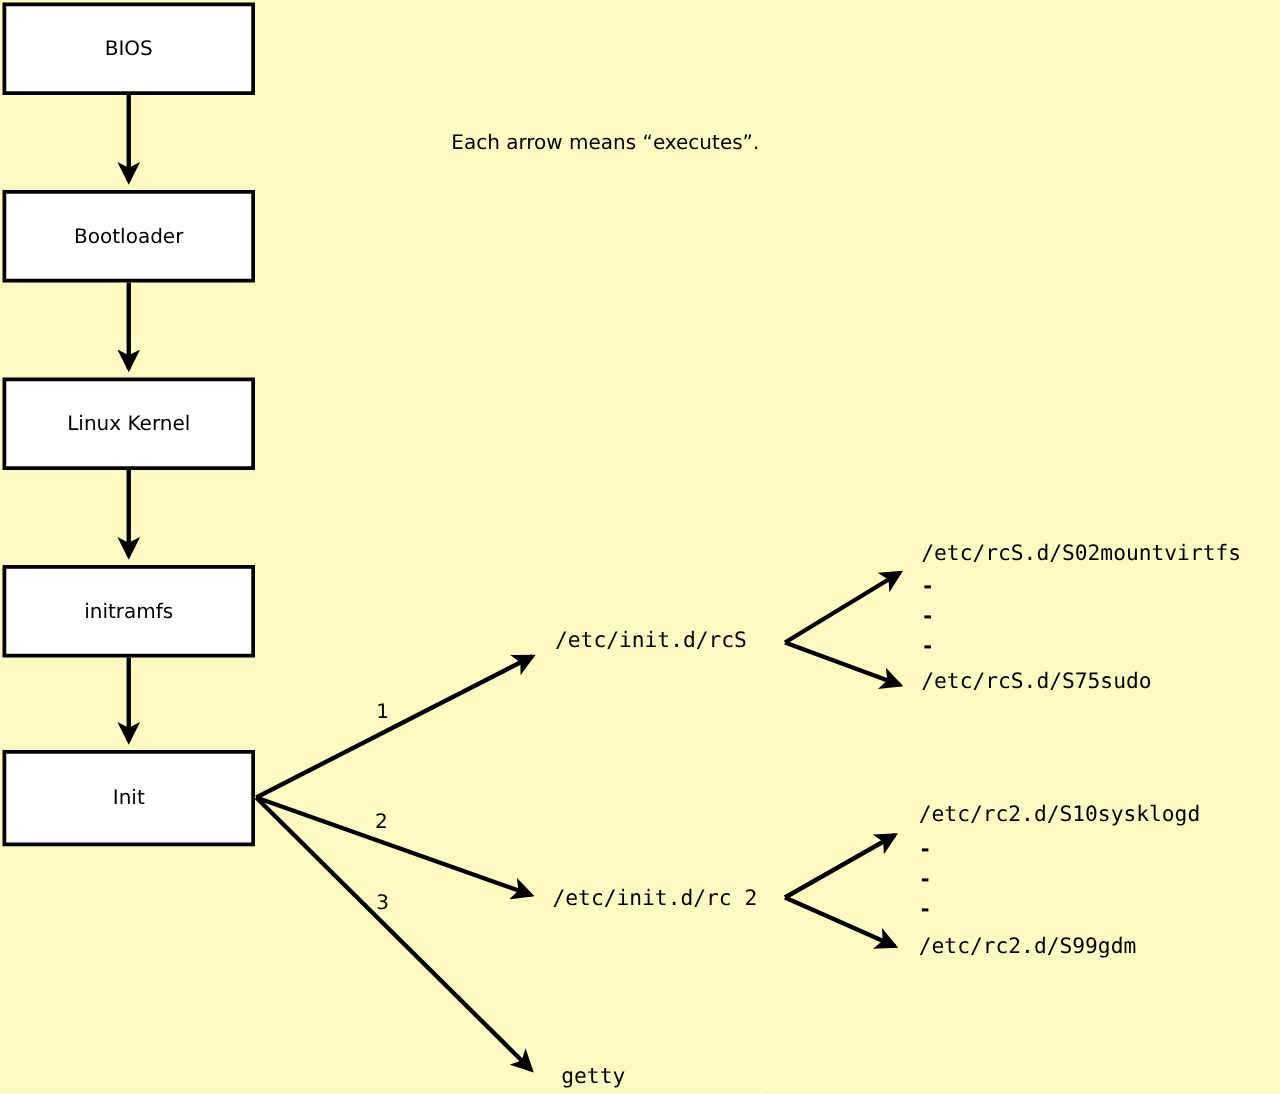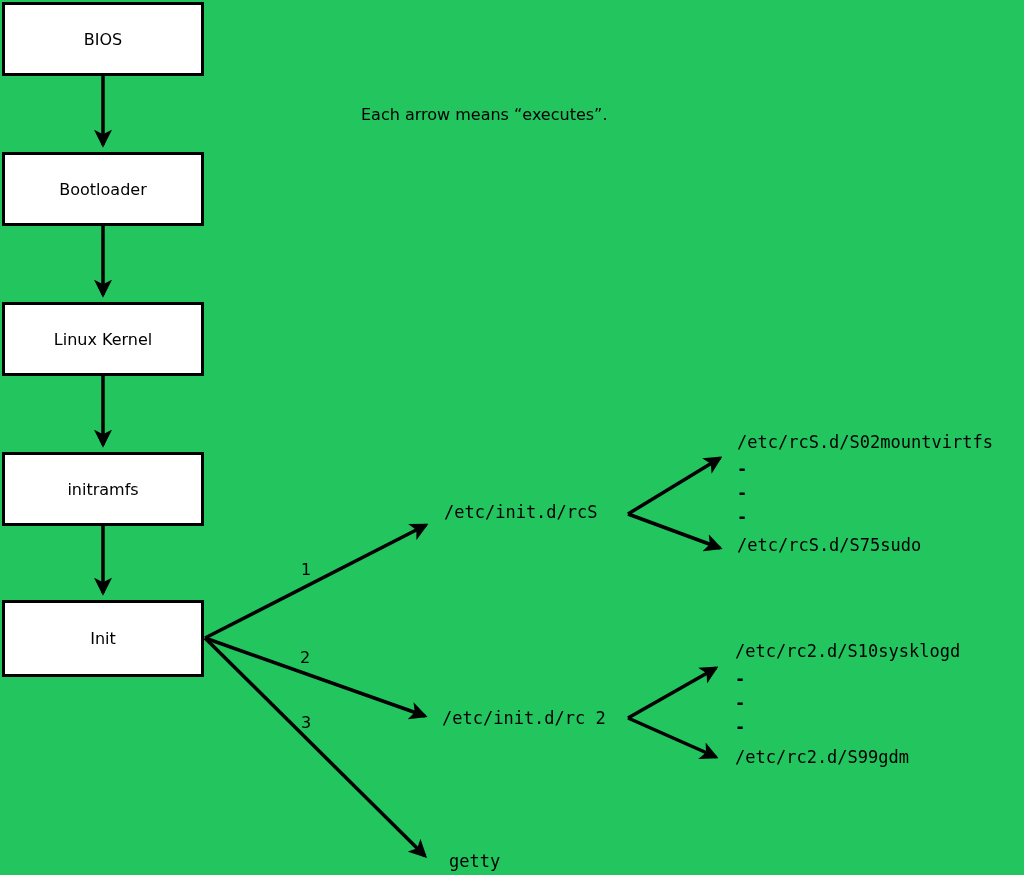--- a/index.html
+++ b/index.html
@@ -4,21 +4,21 @@
 <style>
   html, body {
     margin: 0;
     padding: 0;
     background: #ffffff;
   }
   #canvas {
     position: relative;
     width: 1024px;
     height: 875px;
-    background: #22c55e;
+    background: #fef9c3;
     overflow: hidden;
     font-family: "DejaVu Sans", sans-serif;
   }
   svg#diagram {
     position: absolute;
     left: 0;
     top: 0;
     width: 1024px;
     height: 875px;
   }

